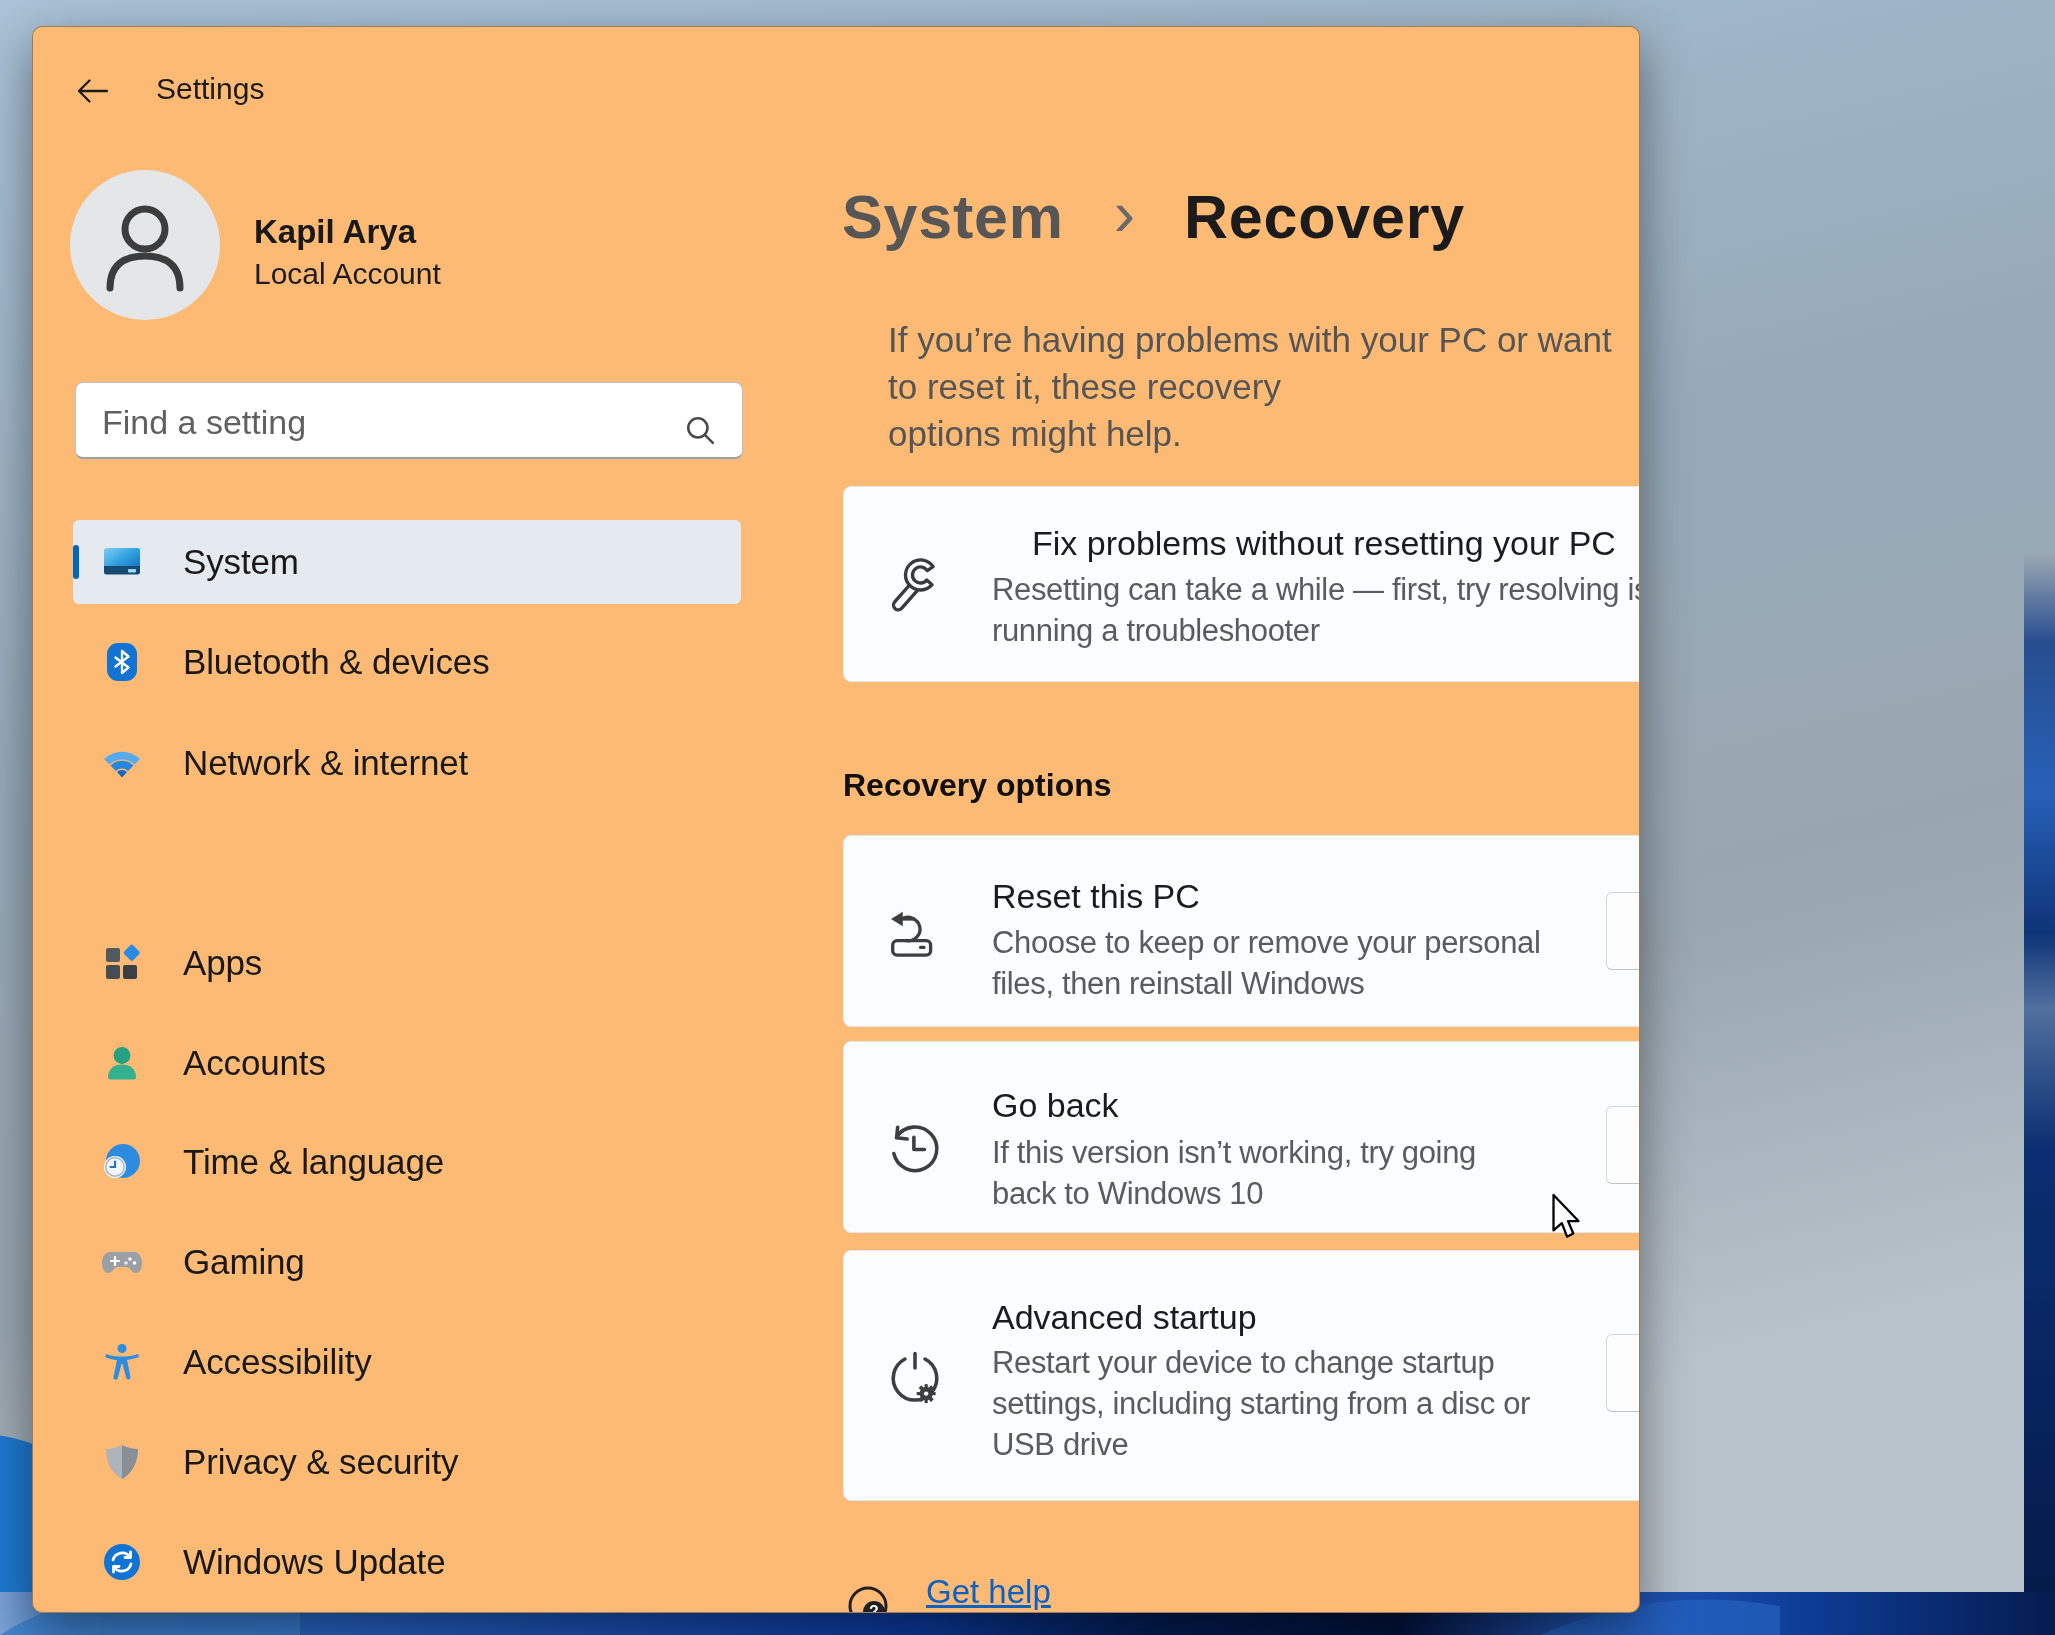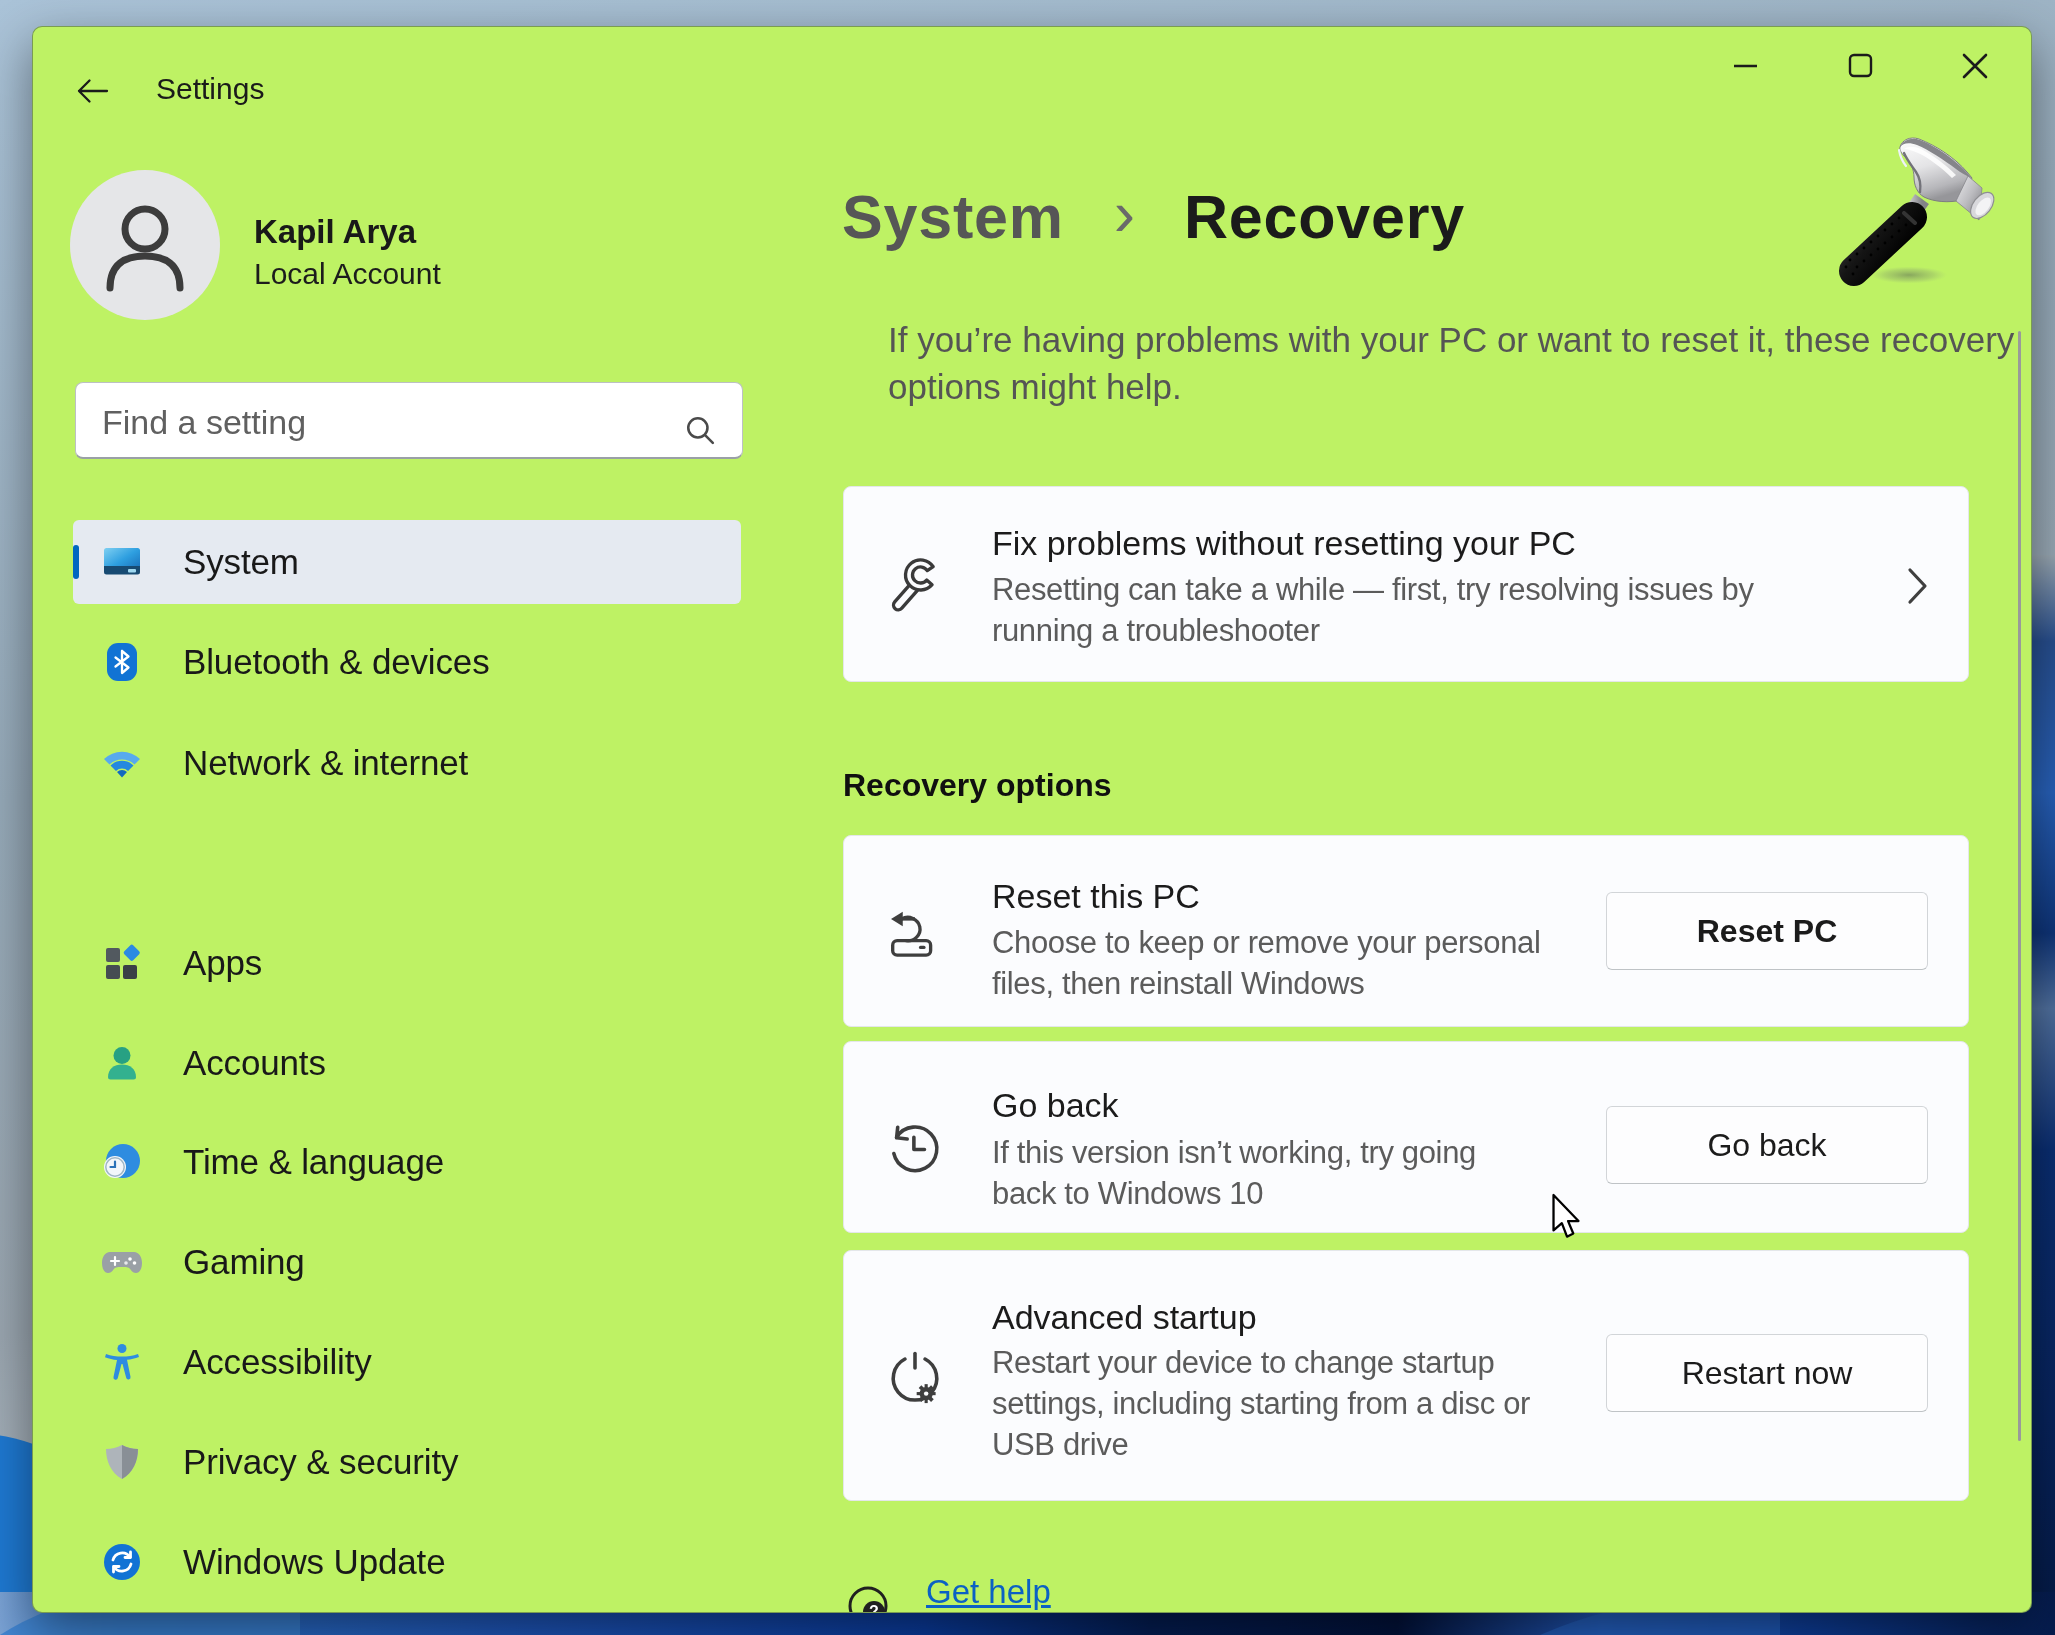--- a/index.html
+++ b/index.html
@@ -1,20 +1,20 @@
 <!DOCTYPE html>
 <html><head>
 <meta charset="utf-8">
 <style>
   * { margin:0; padding:0; box-sizing:border-box; }
   html,body { width:2055px; height:1635px; overflow:hidden; }
   body { font-family:"Liberation Sans", sans-serif; position:relative; background:#9db6ca; }
   #bg { position:absolute; left:0; top:0; }
-  .win { position:absolute; left:32px; top:26px; width:2000px; height:1587px;
-         background:#bef264; border-radius:10px; overflow:hidden;
+  .win { position:absolute; left:32px; top:26px; width:1608px; height:1587px;
+         background:#fdba74; border-radius:10px; overflow:hidden;
          border:1px solid rgba(40,50,60,0.45);
          box-shadow:0 18px 50px rgba(0,0,0,0.45); }
   .abs { position:absolute; }
   
   .settings-title { left:123px; top:45px; font-size:30px; color:#1a1a1a; }
   
   .name { left:221px; top:186px; font-size:33px; font-weight:bold; color:#191919; }
   .localacct { left:221px; top:230px; font-size:30px; color:#1c1c1c; }
   .search { left:42px; top:355px; width:668px; height:77px; background:#ffffff;
             border:1px solid #bcc0c4; border-bottom:2px solid #9aa0a6; border-radius:8px; }
@@ -204,21 +204,21 @@
 
   <div class="abs h1"><span style="color:#565656;">System</span><span style="color:#6a6a6a; font-size:64px; font-weight:normal; position:relative; top:-3px; padding-left:50px; padding-right:48px;">›</span><span style="color:#1b1b1b;">Recovery</span></div>
   <div class="abs para">If you’re having problems with your PC or want to reset it, these recovery<br>options might help.</div>
 
   <div class="card" style="top:459px; height:196px;">
     <svg class="cardico" style="top:69px;" width="58" height="58" viewBox="0 0 52 52">
       <path d="M25 28 L11 44" stroke="#3a3a3a" stroke-width="11.5" stroke-linecap="round"></path>
       <path d="M25 28 L11 44" stroke="#fbfcfe" stroke-width="5.5" stroke-linecap="round"></path>
       <path d="M41.3 25.7 A13.5 13.5 0 1 1 42.3 9.6 L37.0 13.1 A7.2 7.2 0 1 0 36.5 21.6 Z" fill="#fbfcfe" stroke="#3a3a3a" stroke-width="3" stroke-linejoin="round"></path>
     </svg>
-    <div class="cardtitle" style="top:37px;">Fix problems without resetting your PC</div>
+    <div class="cardtitle" style="top:37px;margin-left:40px;">Fix problems without resetting your PC</div>
     <div class="carddesc" style="top:82px;">Resetting can take a while — first, try resolving issues by<br>running a troubleshooter</div>
     <svg class="abs" style="left:1061px; top:80px;" width="24" height="38" viewBox="0 0 24 38">
       <path d="M5 3 L20 19 L5 35" stroke="#3f3f3f" stroke-width="3.2" fill="none" stroke-linecap="round" stroke-linejoin="round"></path>
     </svg>
   </div>
 
   <div class="abs sechdr">Recovery options</div>
 
   <div class="card" style="top:808px; height:192px;">
     <svg class="cardico" style="top:69px;" width="58" height="58" viewBox="0 0 52 52">

